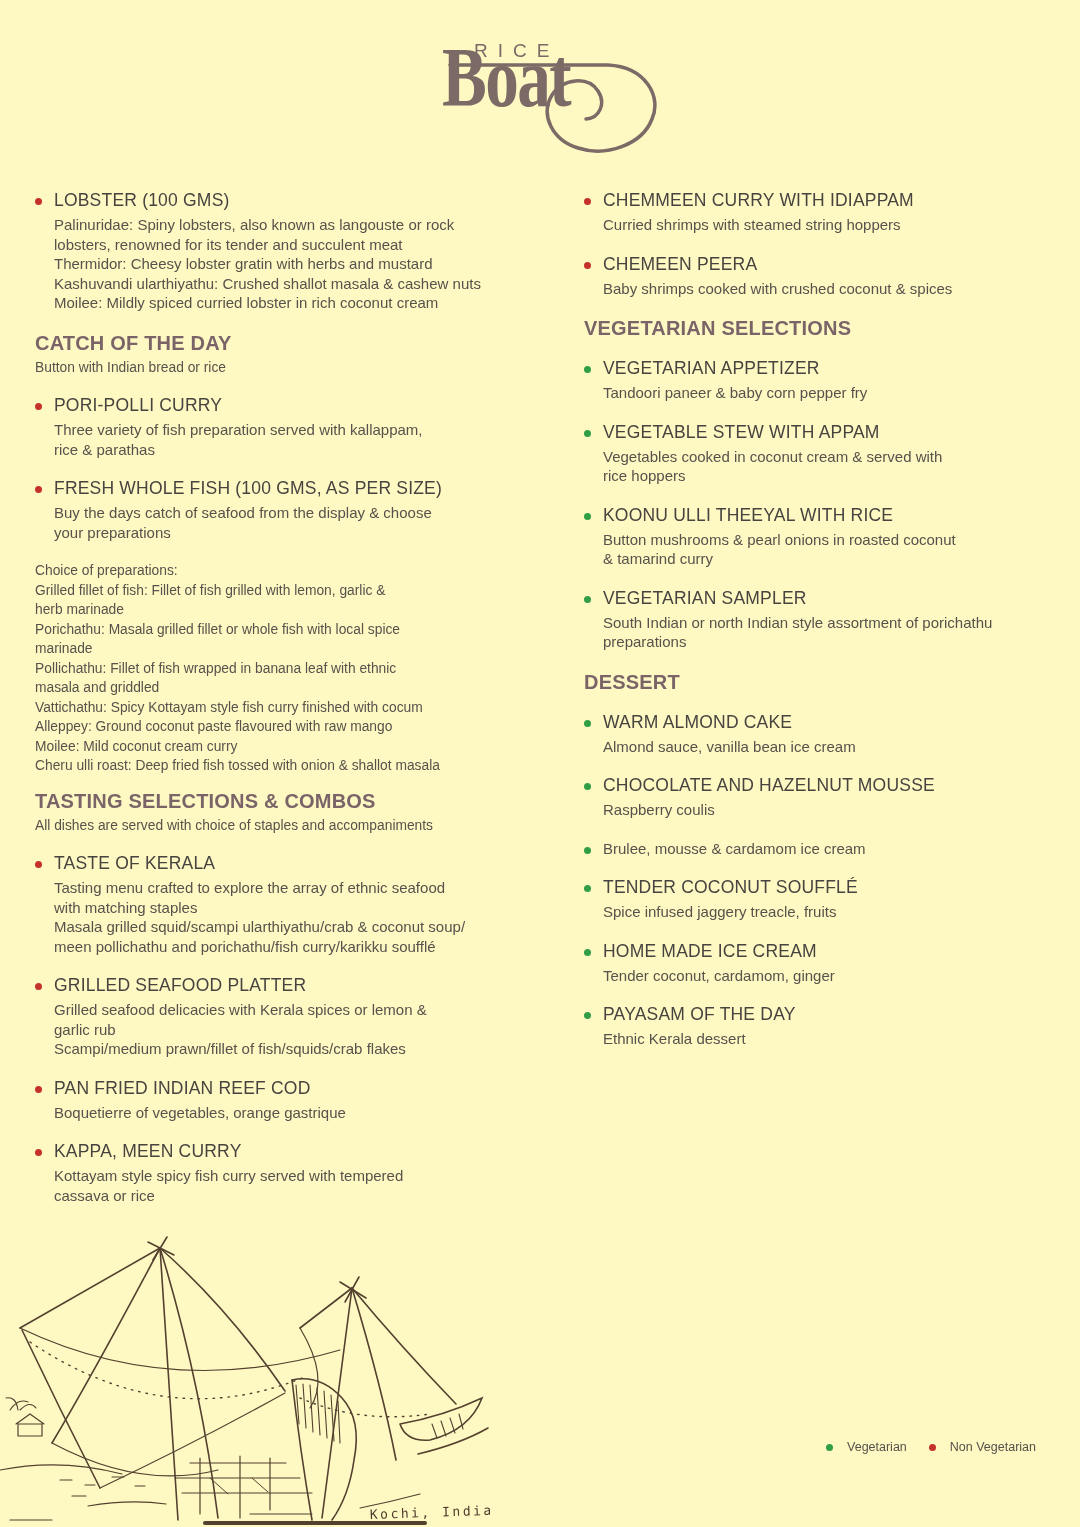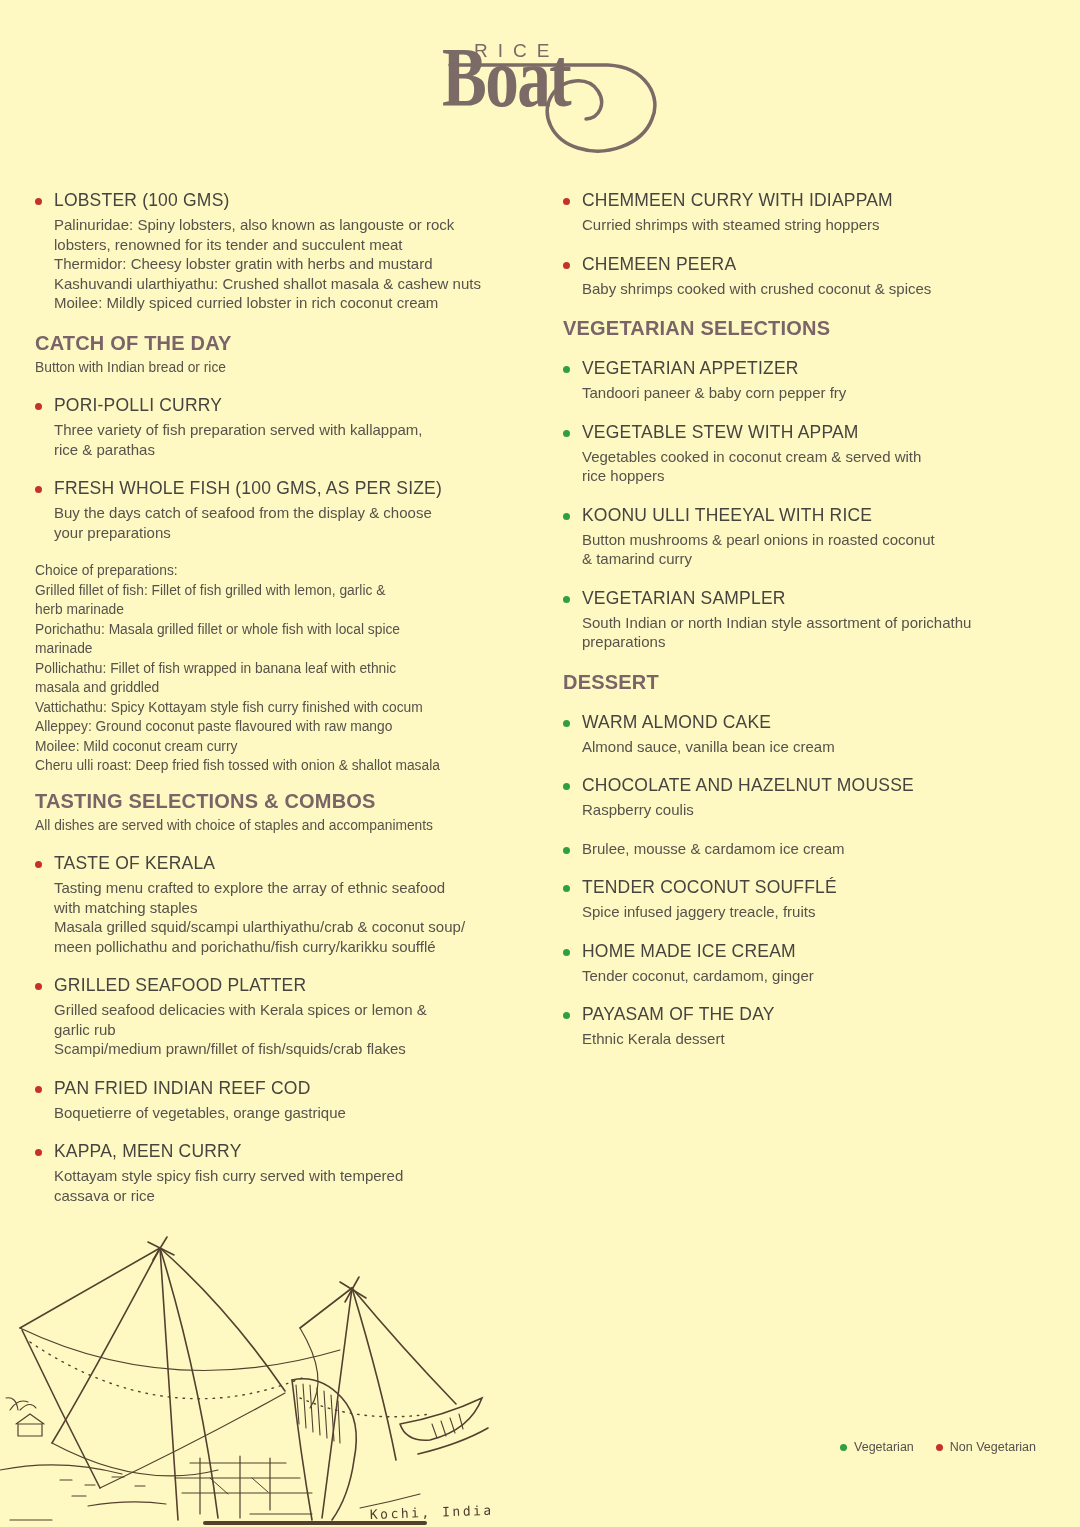--- a/index.html
+++ b/index.html
@@ -11,21 +11,21 @@
   .logo-rice{position:absolute;left:474px;top:40px;font-size:19px;letter-spacing:10px;
              color:#7b6a66;font-weight:500;}
   .logo-boat{position:absolute;left:442px;top:36px;font-size:84px;line-height:1;
              font-family:"Liberation Serif",serif;font-weight:700;color:#7b6a66;
              transform:scaleX(.8);transform-origin:left top;letter-spacing:-2px;}
   .logo-swirl{position:absolute;left:440px;top:55px;}
 
   
   .col{position:absolute;top:190px;width:478px;}
   .col-left{left:35px;}
-  .col-right{left:563px;}
+  .col-right{left:584px;}
 
   .item{position:relative;padding-left:19px;margin-bottom:19px;}
   .bullet{position:absolute;left:0;top:8px;width:7px;height:7px;border-radius:50%;}
   .bullet.nonveg{background:#c5312b;}
   .bullet.veg{background:#2f9e45;}
   .item-title{font-size:17.5px;color:#474440;letter-spacing:.2px;margin-bottom:4px;}
   .item-desc{font-size:15px;line-height:19.5px;color:#57524b;white-space:pre-line;}
 
   .section{margin:6px 0 18px 0;}
   .section-title{font-size:20px;font-weight:700;color:#7a6468;letter-spacing:.2px;}
@@ -33,21 +33,21 @@
 
   .note{font-size:13.8px;line-height:19.5px;color:#57524b;white-space:pre-line;
         margin:0 0 14px 0;}
 
   
   .sketch{position:absolute;left:0;top:1228px;}
 
   
   .legend{position:absolute;right:44px;top:1440px;font-size:12.5px;color:#55504a;
           display:flex;align-items:center;gap:22px;}
-  .legend-entry{display:flex;align-items:center;gap:7px;}
+  .legend-entry{display:flex;align-items:center;gap:14px;}
   .dot{width:7px;height:7px;border-radius:50%;display:inline-block;}
   .dot.veg{background:#2f9e45;}
   .dot.nonveg{background:#c5312b;}
 </style>
 </head>
 <body>
 
 <div class="page">
 
   <div class="logo">

